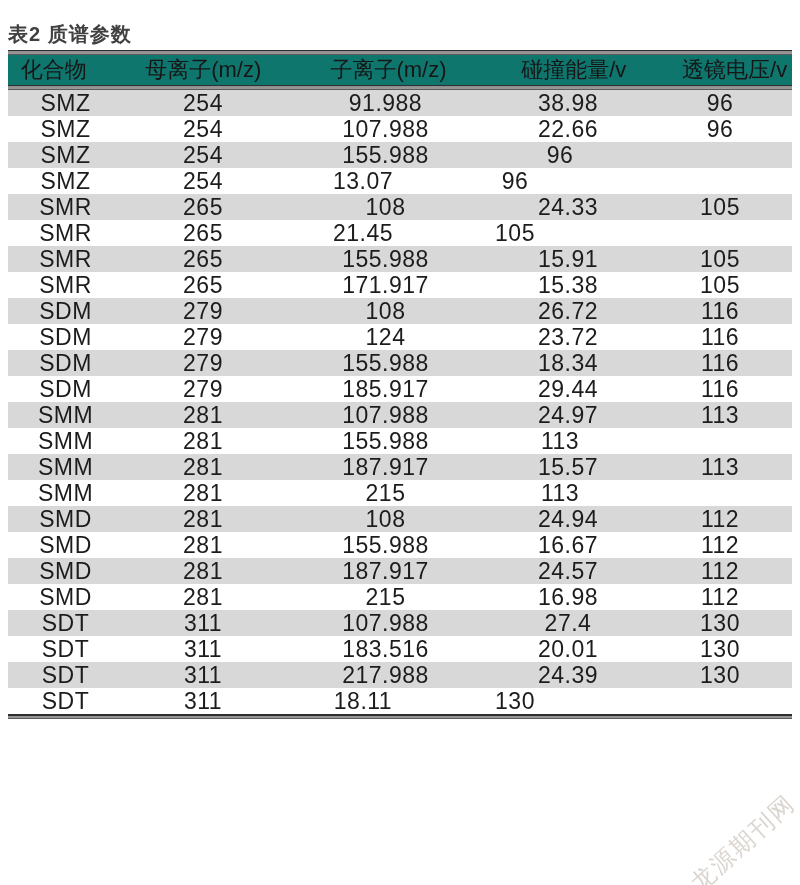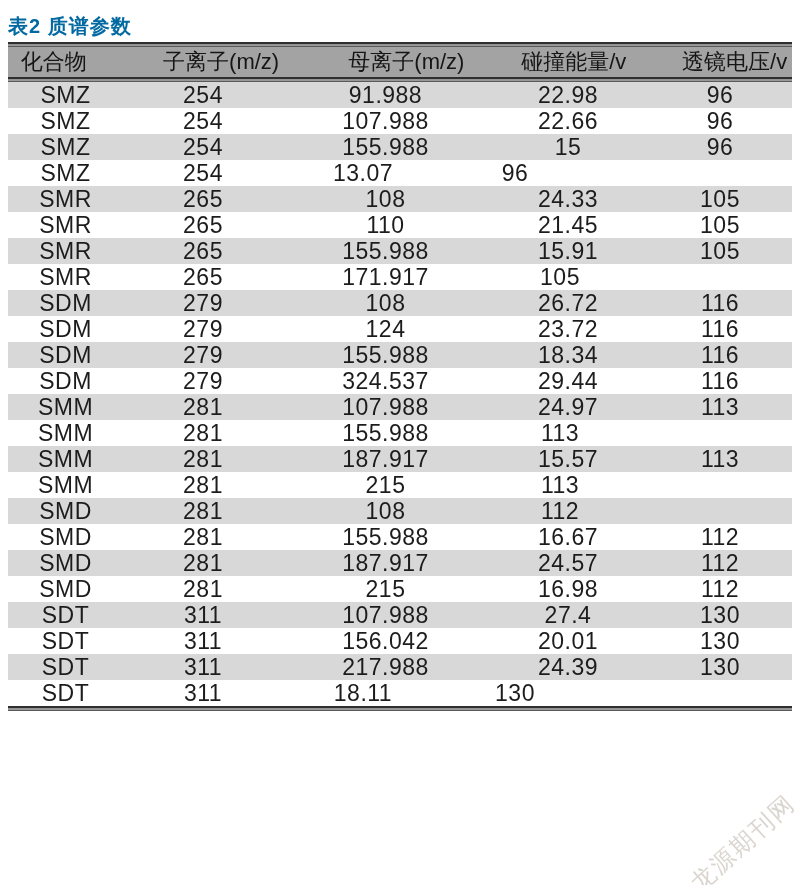--- a/index.html
+++ b/index.html
@@ -16,39 +16,39 @@
     box-sizing: border-box;
     padding: 5px 8px 0 8px;
     overflow: hidden;
     color: var(--text, #1a1a1a);
   }
   .title {
     font-size: 20px;
     font-weight: 700;
     letter-spacing: 1px;
     line-height: 26px;
-    margin: 8px 0 3px 0;
-    color: #0369a1;
+    margin: 16px 0 3px 0;
+    color: #404040;
   }
   .rule {
     height: 5px;
     width: 784px;
     background: linear-gradient(to bottom,
       #2f2f2f 0px, #2f2f2f 1.5px,
       #8f8f8f 1.5px, #9a9a9a 4px,
       #5a5a5a 4px, #5a5a5a 5px);
   }
   .hdr-row, .row {
     display: flex;
     width: 784px;
     align-items: center;
   }
   .hdr-row {
     height: 30px;
-    background: #a3a3a3;
+    background: #0f766e;
     gap: 40px;
   }
   .row {
     height: 26px;
   }
   .row.stripe { background: var(--stripe, #d8d8d8); }
   .row.plain  { background: #ffffff; }
   .cell, .hcell {
     text-align: center;
     white-space: nowrap;
@@ -87,81 +87,80 @@
 <body>
 
 <div class="page">
 
   <div class="title">表2 质谱参数</div>
 
   <div class="rule"></div>
 
   <div class="hdr-row">
     <div class="hcell c0">化合物</div>
+    <div class="hcell c1">母离子(m/z)</div>
     <div class="hcell c2">子离子(m/z)</div>
-    <div class="hcell c1">母离子(m/z)</div>
     <div class="hcell c3">碰撞能量/v</div>
     <div class="hcell c4">透镜电压/v</div>
   </div>
 
   <div class="rule"></div>
 
   <div id="table-body">
       <div class="row stripe">
         <div class="cell c0">SMZ</div>
         <div class="cell c1">254</div>
         <div class="cell c2">91.988</div>
-        <div class="cell c3">22.98</div>
+        <div class="cell c3">38.98</div>
         <div class="cell c4">96</div>
       </div>
       <div class="row plain">
         <div class="cell c0">SMZ</div>
         <div class="cell c1">254</div>
         <div class="cell c2">107.988</div>
         <div class="cell c3">22.66</div>
         <div class="cell c4">96</div>
       </div>
       <div class="row stripe">
         <div class="cell c0">SMZ</div>
         <div class="cell c1">254</div>
         <div class="cell c2">155.988</div>
-        <div class="cell c3">15</div>
         <div class="cell c4">96</div>
       </div>
       <div class="row plain">
         <div class="cell c0">SMZ</div>
         <div class="cell c1">254</div>
         <div class="cell c3">13.07</div>
         <div class="cell c4">96</div>
       </div>
       <div class="row stripe">
         <div class="cell c0">SMR</div>
         <div class="cell c1">265</div>
         <div class="cell c2">108</div>
         <div class="cell c3">24.33</div>
         <div class="cell c4">105</div>
       </div>
       <div class="row plain">
         <div class="cell c0">SMR</div>
         <div class="cell c1">265</div>
-        <div class="cell c2">110</div>
         <div class="cell c3">21.45</div>
         <div class="cell c4">105</div>
       </div>
       <div class="row stripe">
         <div class="cell c0">SMR</div>
         <div class="cell c1">265</div>
         <div class="cell c2">155.988</div>
         <div class="cell c3">15.91</div>
         <div class="cell c4">105</div>
       </div>
       <div class="row plain">
         <div class="cell c0">SMR</div>
         <div class="cell c1">265</div>
         <div class="cell c2">171.917</div>
+        <div class="cell c3">15.38</div>
         <div class="cell c4">105</div>
       </div>
       <div class="row stripe">
         <div class="cell c0">SDM</div>
         <div class="cell c1">279</div>
         <div class="cell c2">108</div>
         <div class="cell c3">26.72</div>
         <div class="cell c4">116</div>
       </div>
       <div class="row plain">
@@ -174,21 +173,21 @@
       <div class="row stripe">
         <div class="cell c0">SDM</div>
         <div class="cell c1">279</div>
         <div class="cell c2">155.988</div>
         <div class="cell c3">18.34</div>
         <div class="cell c4">116</div>
       </div>
       <div class="row plain">
         <div class="cell c0">SDM</div>
         <div class="cell c1">279</div>
-        <div class="cell c2">324.537</div>
+        <div class="cell c2">185.917</div>
         <div class="cell c3">29.44</div>
         <div class="cell c4">116</div>
       </div>
       <div class="row stripe">
         <div class="cell c0">SMM</div>
         <div class="cell c1">281</div>
         <div class="cell c2">107.988</div>
         <div class="cell c3">24.97</div>
         <div class="cell c4">113</div>
       </div>
@@ -208,20 +207,21 @@
       <div class="row plain">
         <div class="cell c0">SMM</div>
         <div class="cell c1">281</div>
         <div class="cell c2">215</div>
         <div class="cell c4">113</div>
       </div>
       <div class="row stripe">
         <div class="cell c0">SMD</div>
         <div class="cell c1">281</div>
         <div class="cell c2">108</div>
+        <div class="cell c3">24.94</div>
         <div class="cell c4">112</div>
       </div>
       <div class="row plain">
         <div class="cell c0">SMD</div>
         <div class="cell c1">281</div>
         <div class="cell c2">155.988</div>
         <div class="cell c3">16.67</div>
         <div class="cell c4">112</div>
       </div>
       <div class="row stripe">
@@ -241,21 +241,21 @@
       <div class="row stripe">
         <div class="cell c0">SDT</div>
         <div class="cell c1">311</div>
         <div class="cell c2">107.988</div>
         <div class="cell c3">27.4</div>
         <div class="cell c4">130</div>
       </div>
       <div class="row plain">
         <div class="cell c0">SDT</div>
         <div class="cell c1">311</div>
-        <div class="cell c2">156.042</div>
+        <div class="cell c2">183.516</div>
         <div class="cell c3">20.01</div>
         <div class="cell c4">130</div>
       </div>
       <div class="row stripe">
         <div class="cell c0">SDT</div>
         <div class="cell c1">311</div>
         <div class="cell c2">217.988</div>
         <div class="cell c3">24.39</div>
         <div class="cell c4">130</div>
       </div>

